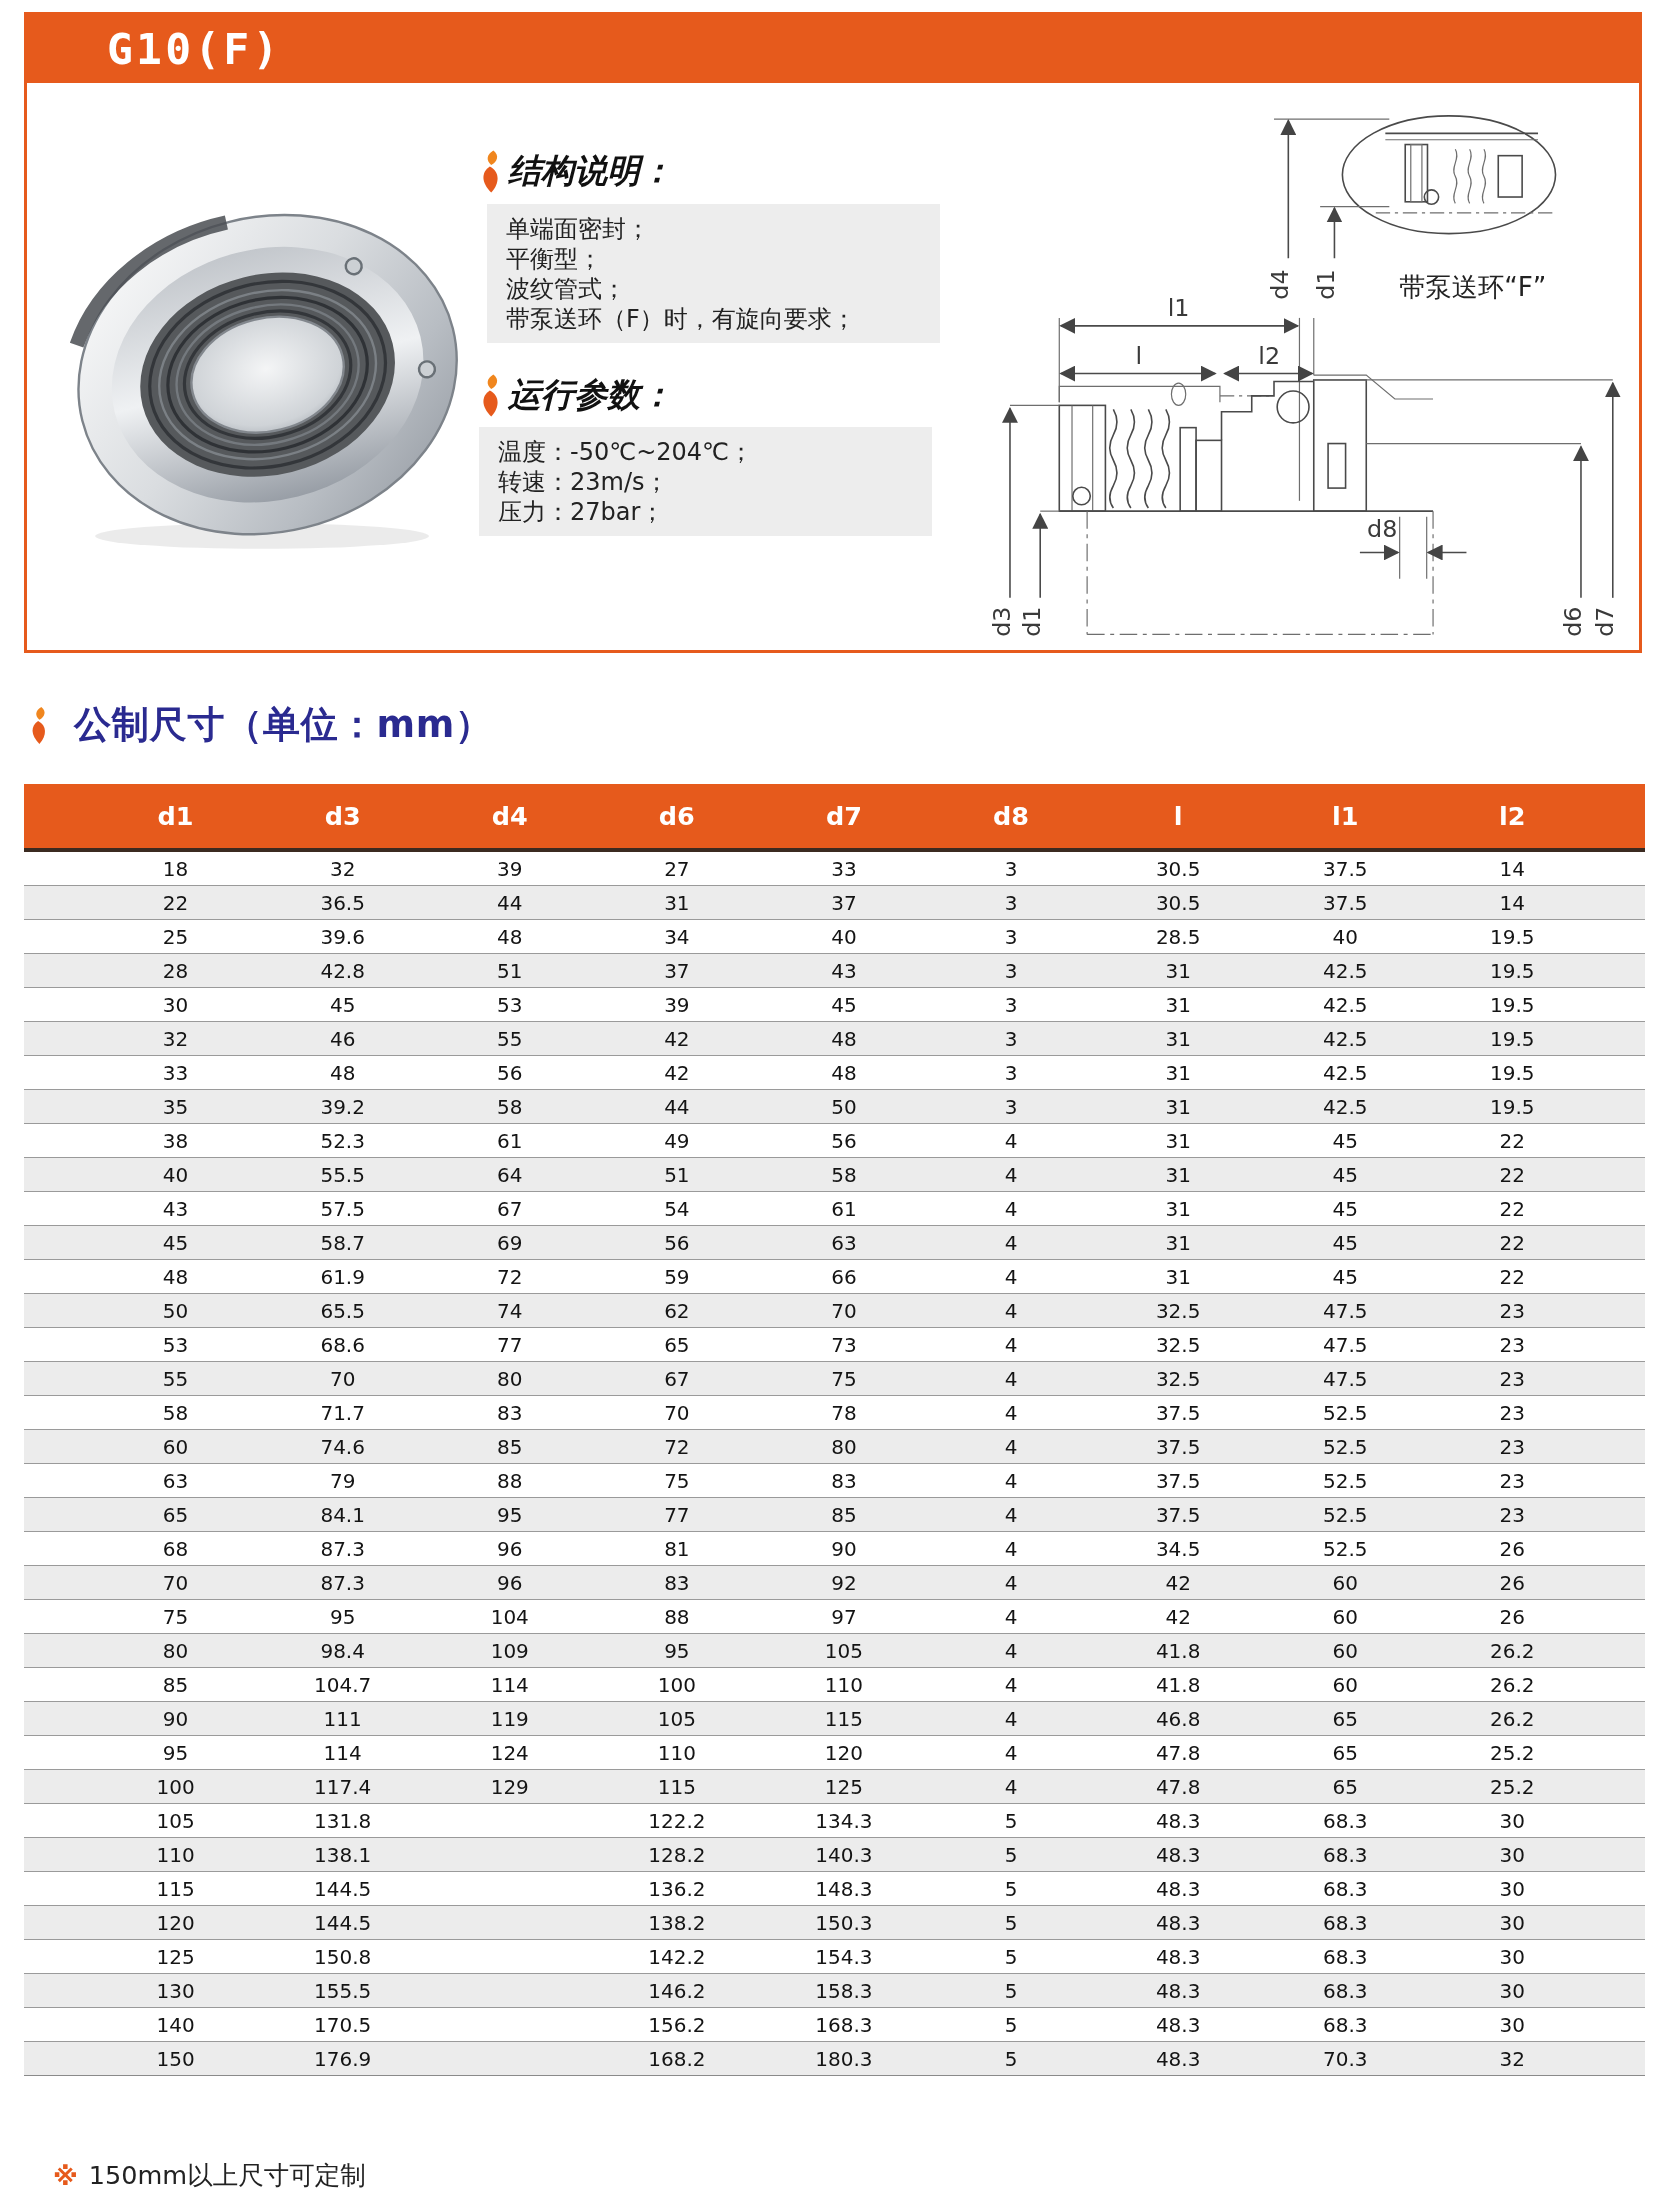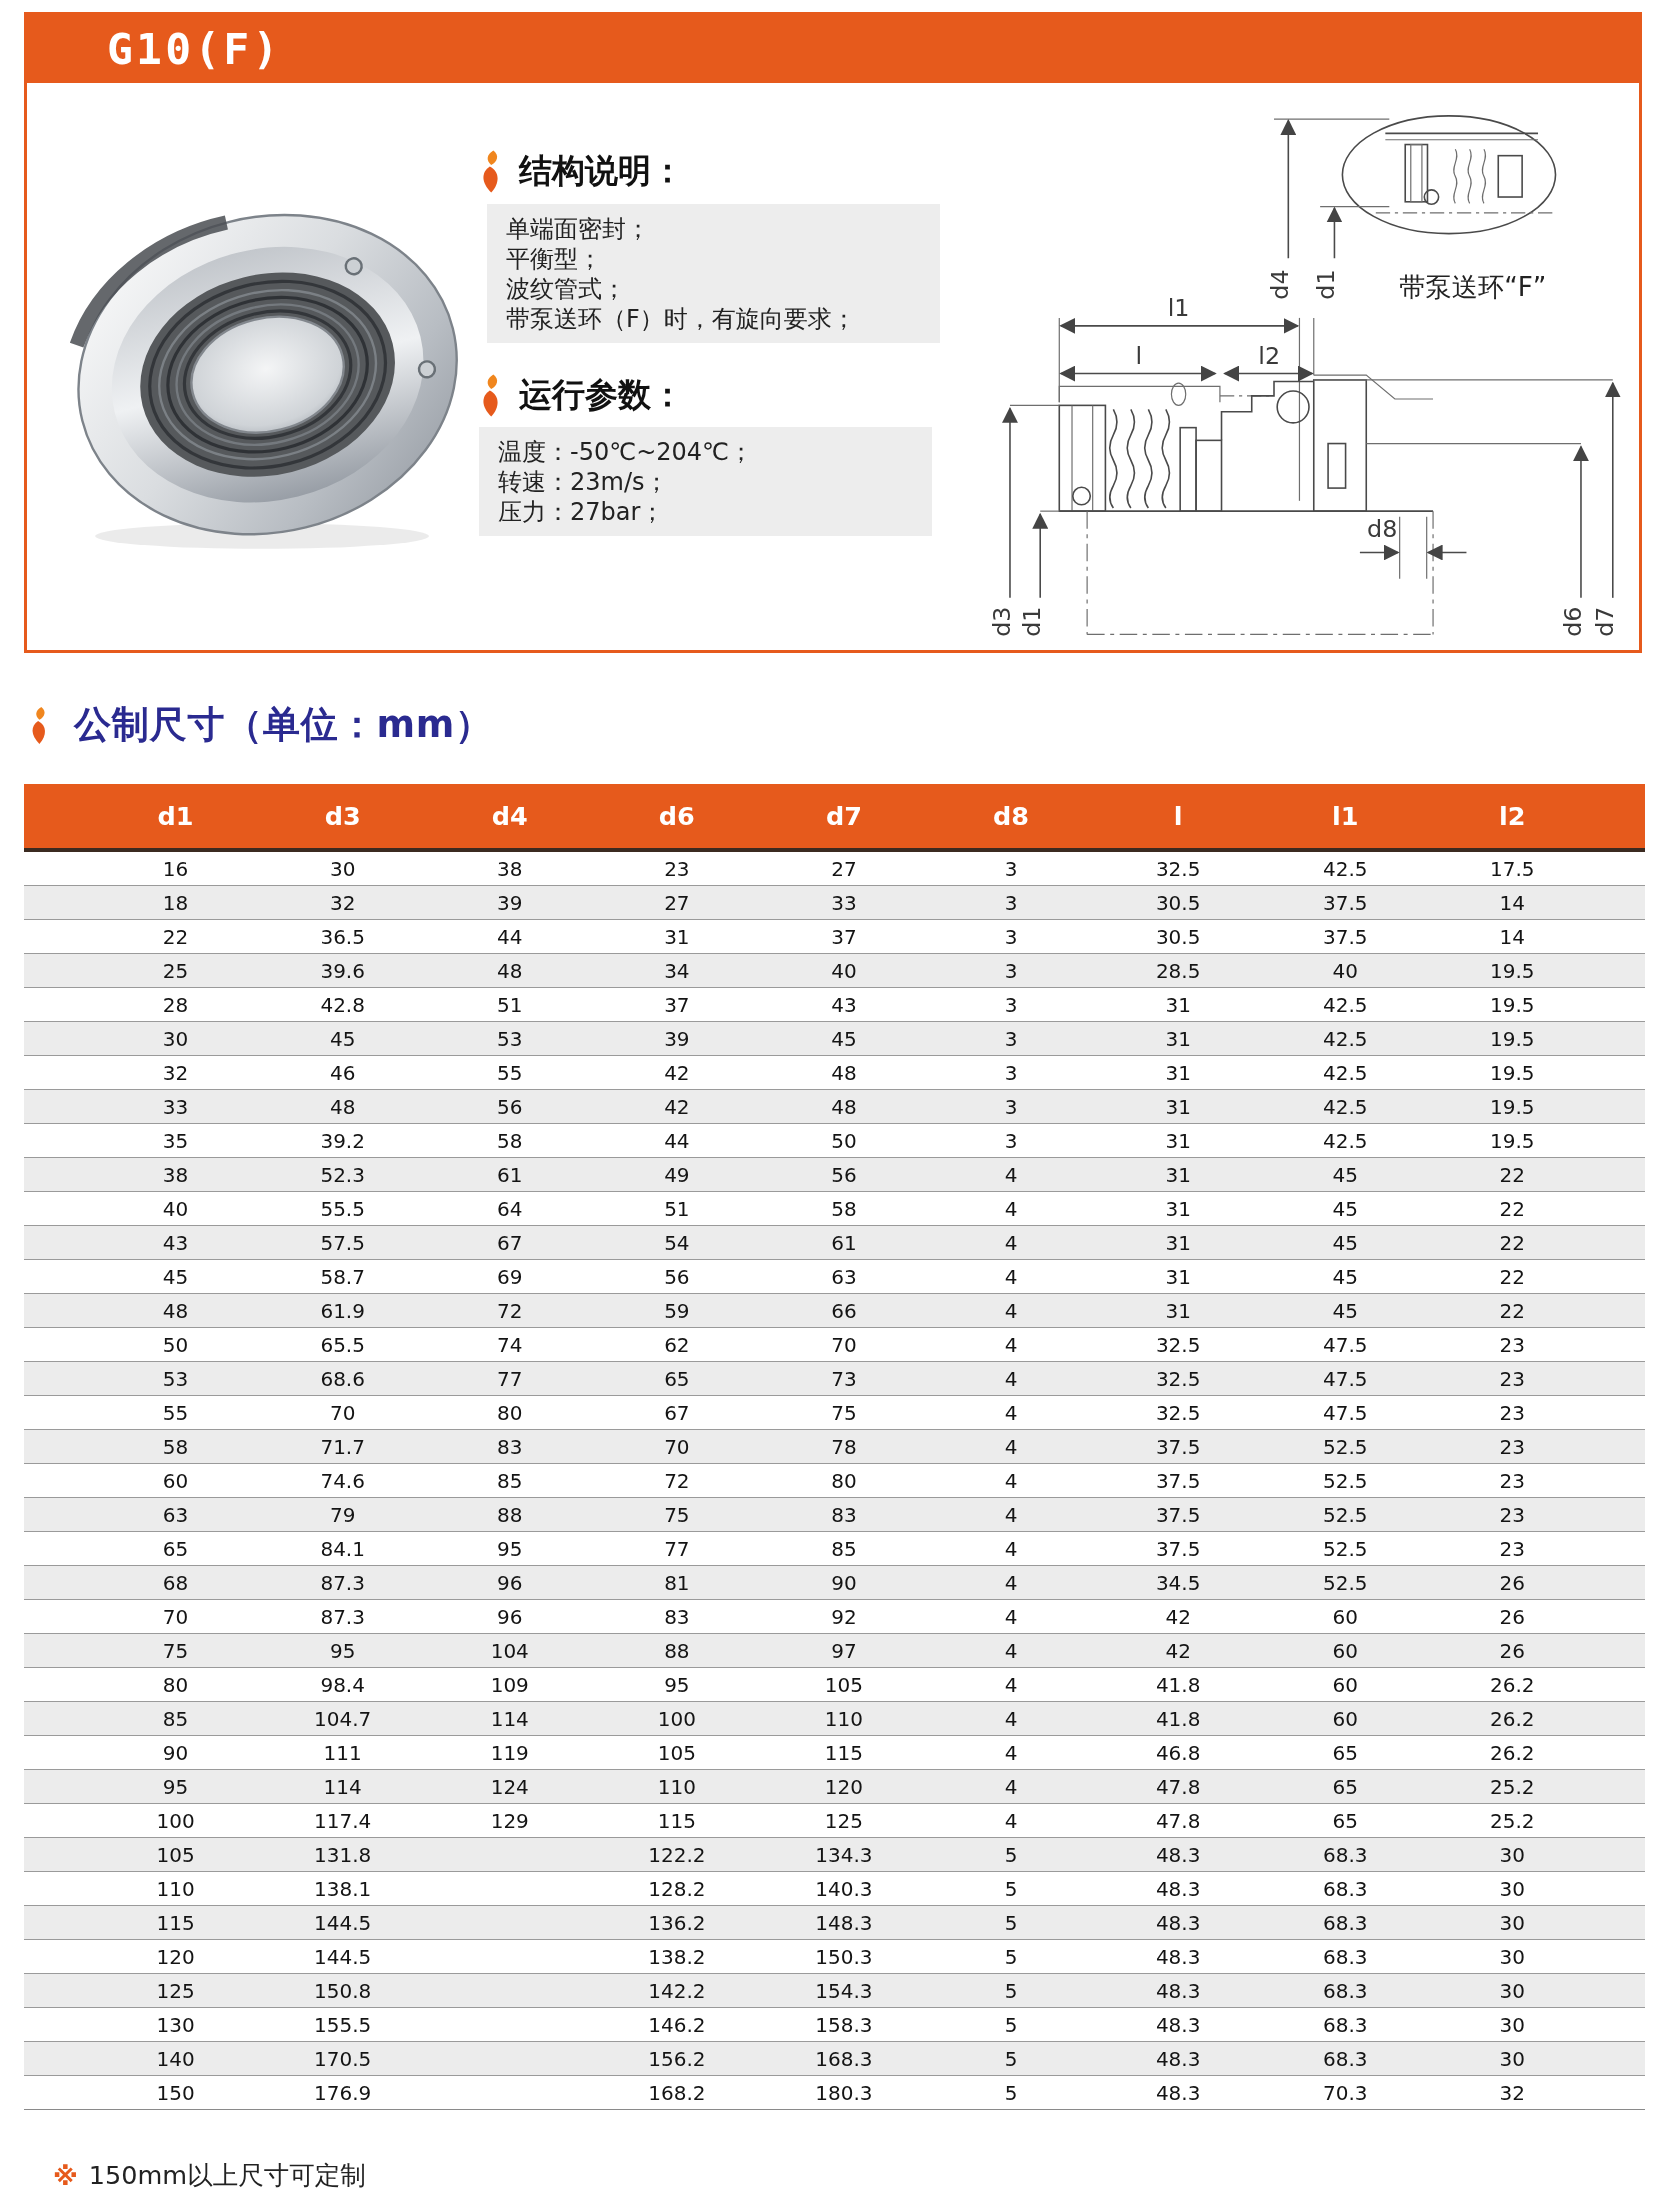--- a/index.html
+++ b/index.html
@@ -15,21 +15,21 @@
   }
   .title-bar{
     position:absolute;left:0;top:0;width:100%;height:68px;background:#E65A1C;
   }
   .title-bar .model{
     color:#ffffff;font-size:43px;font-weight:bold;letter-spacing:3.2px;
     line-height:68px;padding-left:80px;font-family:"DejaVu Sans Mono","DejaVu Sans",monospace;
   }
   .photo{position:absolute;left:32px;top:191px;width:418px;height:350px;}
 
-  .block-head{position:absolute;display:flex;gap:14px;}
+  .block-head{position:absolute;display:flex;gap:3px;font-style:italic;}
   .block-head .head-txt{font-size:33px;font-weight:bold;color:#111;}
   .flame{width:29px;height:45px;flex:0 0 auto;}
   .gray-block{
     position:absolute;background:#EDEDED;width:453px;box-sizing:border-box;
     padding:9.5px 8px 9.5px 19px;font-size:24px;line-height:30px;color:#222;
   }
   #struct-head{left:449px;top:134px;}
   #struct-block{left:452px;top:189px;margin-left:8px;}
   #param-head{left:449px;top:358px;}
   #param-block{left:452px;top:412px;}
@@ -275,33 +275,20 @@
         <th>d8</th>
         <th>l</th>
         <th>l1</th>
         <th>l2</th>
         <th></th>
       </tr>
     </thead>
     <tbody>
         <tr>
           <td></td>
-          <td>16</td>
-          <td>30</td>
-          <td>38</td>
-          <td>23</td>
-          <td>27</td>
-          <td>3</td>
-          <td>32.5</td>
-          <td>42.5</td>
-          <td>17.5</td>
-          <td></td>
-        </tr>
-        <tr>
-          <td></td>
           <td>18</td>
           <td>32</td>
           <td>39</td>
           <td>27</td>
           <td>33</td>
           <td>3</td>
           <td>30.5</td>
           <td>37.5</td>
           <td>14</td>
           <td></td>

